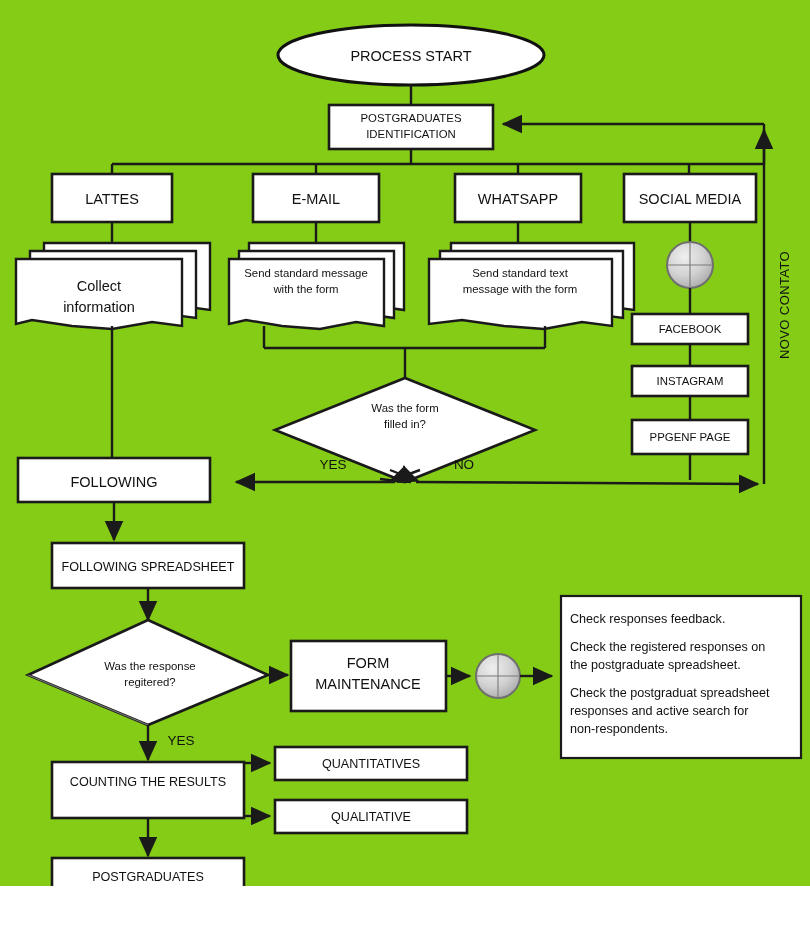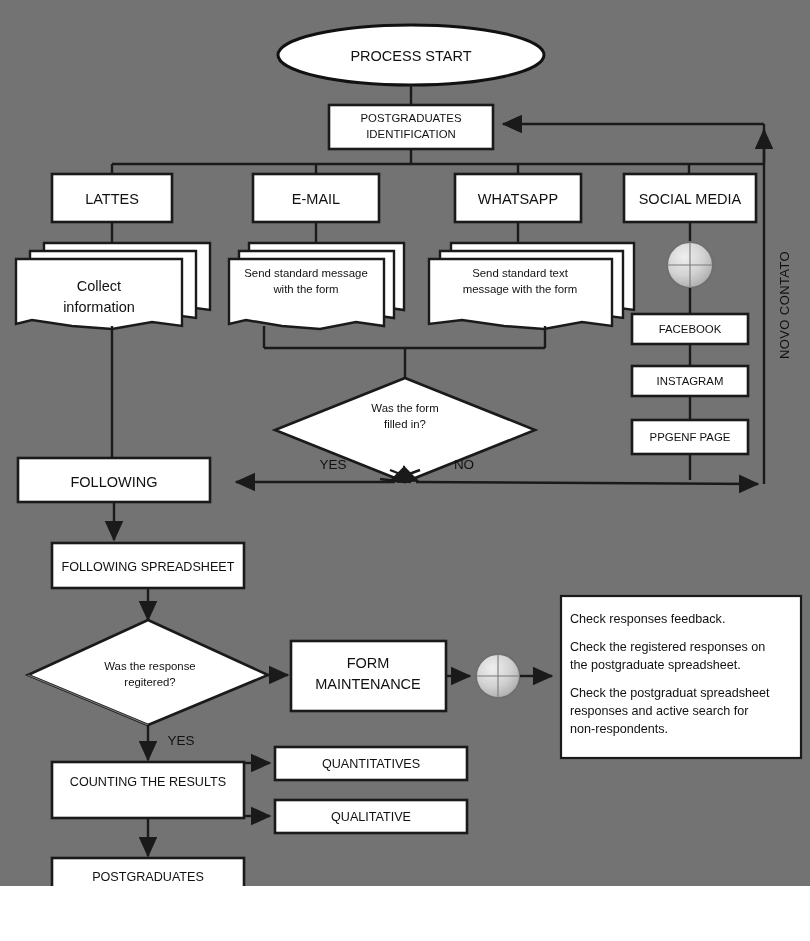--- a/index.html
+++ b/index.html
@@ -1,17 +1,17 @@
 <!DOCTYPE html>
 <html><head>
 <meta charset="utf-8">
 <style>
   html,body{margin:0;padding:0;background:#ffffff;}
   body{width:810px;height:941px;font-family:"Liberation Sans",sans-serif;}
-  #root{position:relative;width:810px;height:886px;overflow:hidden;background:#737373;}
+  #root{position:relative;width:810px;height:886px;overflow:hidden;background:#84cc16;}
   svg#flow{position:absolute;left:0;top:0;width:810px;height:941px;}
   .bx{fill:#ffffff;stroke:#1a1a1a;stroke-width:2.6;}
   .bx-thin{fill:#ffffff;stroke:#1a1a1a;stroke-width:2.2;}
   .doc{fill:#ffffff;stroke:#1a1a1a;stroke-width:2.4;}
   .ell{fill:#ffffff;stroke:#111111;stroke-width:3;}
   .dia{fill:#ffffff;stroke:#1a1a1a;stroke-width:2.6;}
   .ln{stroke:#1a1a1a;stroke-width:2.4;fill:none;}
   .ln-hair{stroke:#7a7a7a;stroke-width:1.1;fill:none;}
   text{fill:#111111;font-family:"Liberation Sans",sans-serif;}
   .t-cap{font-size:14.5px;text-anchor:middle;}

